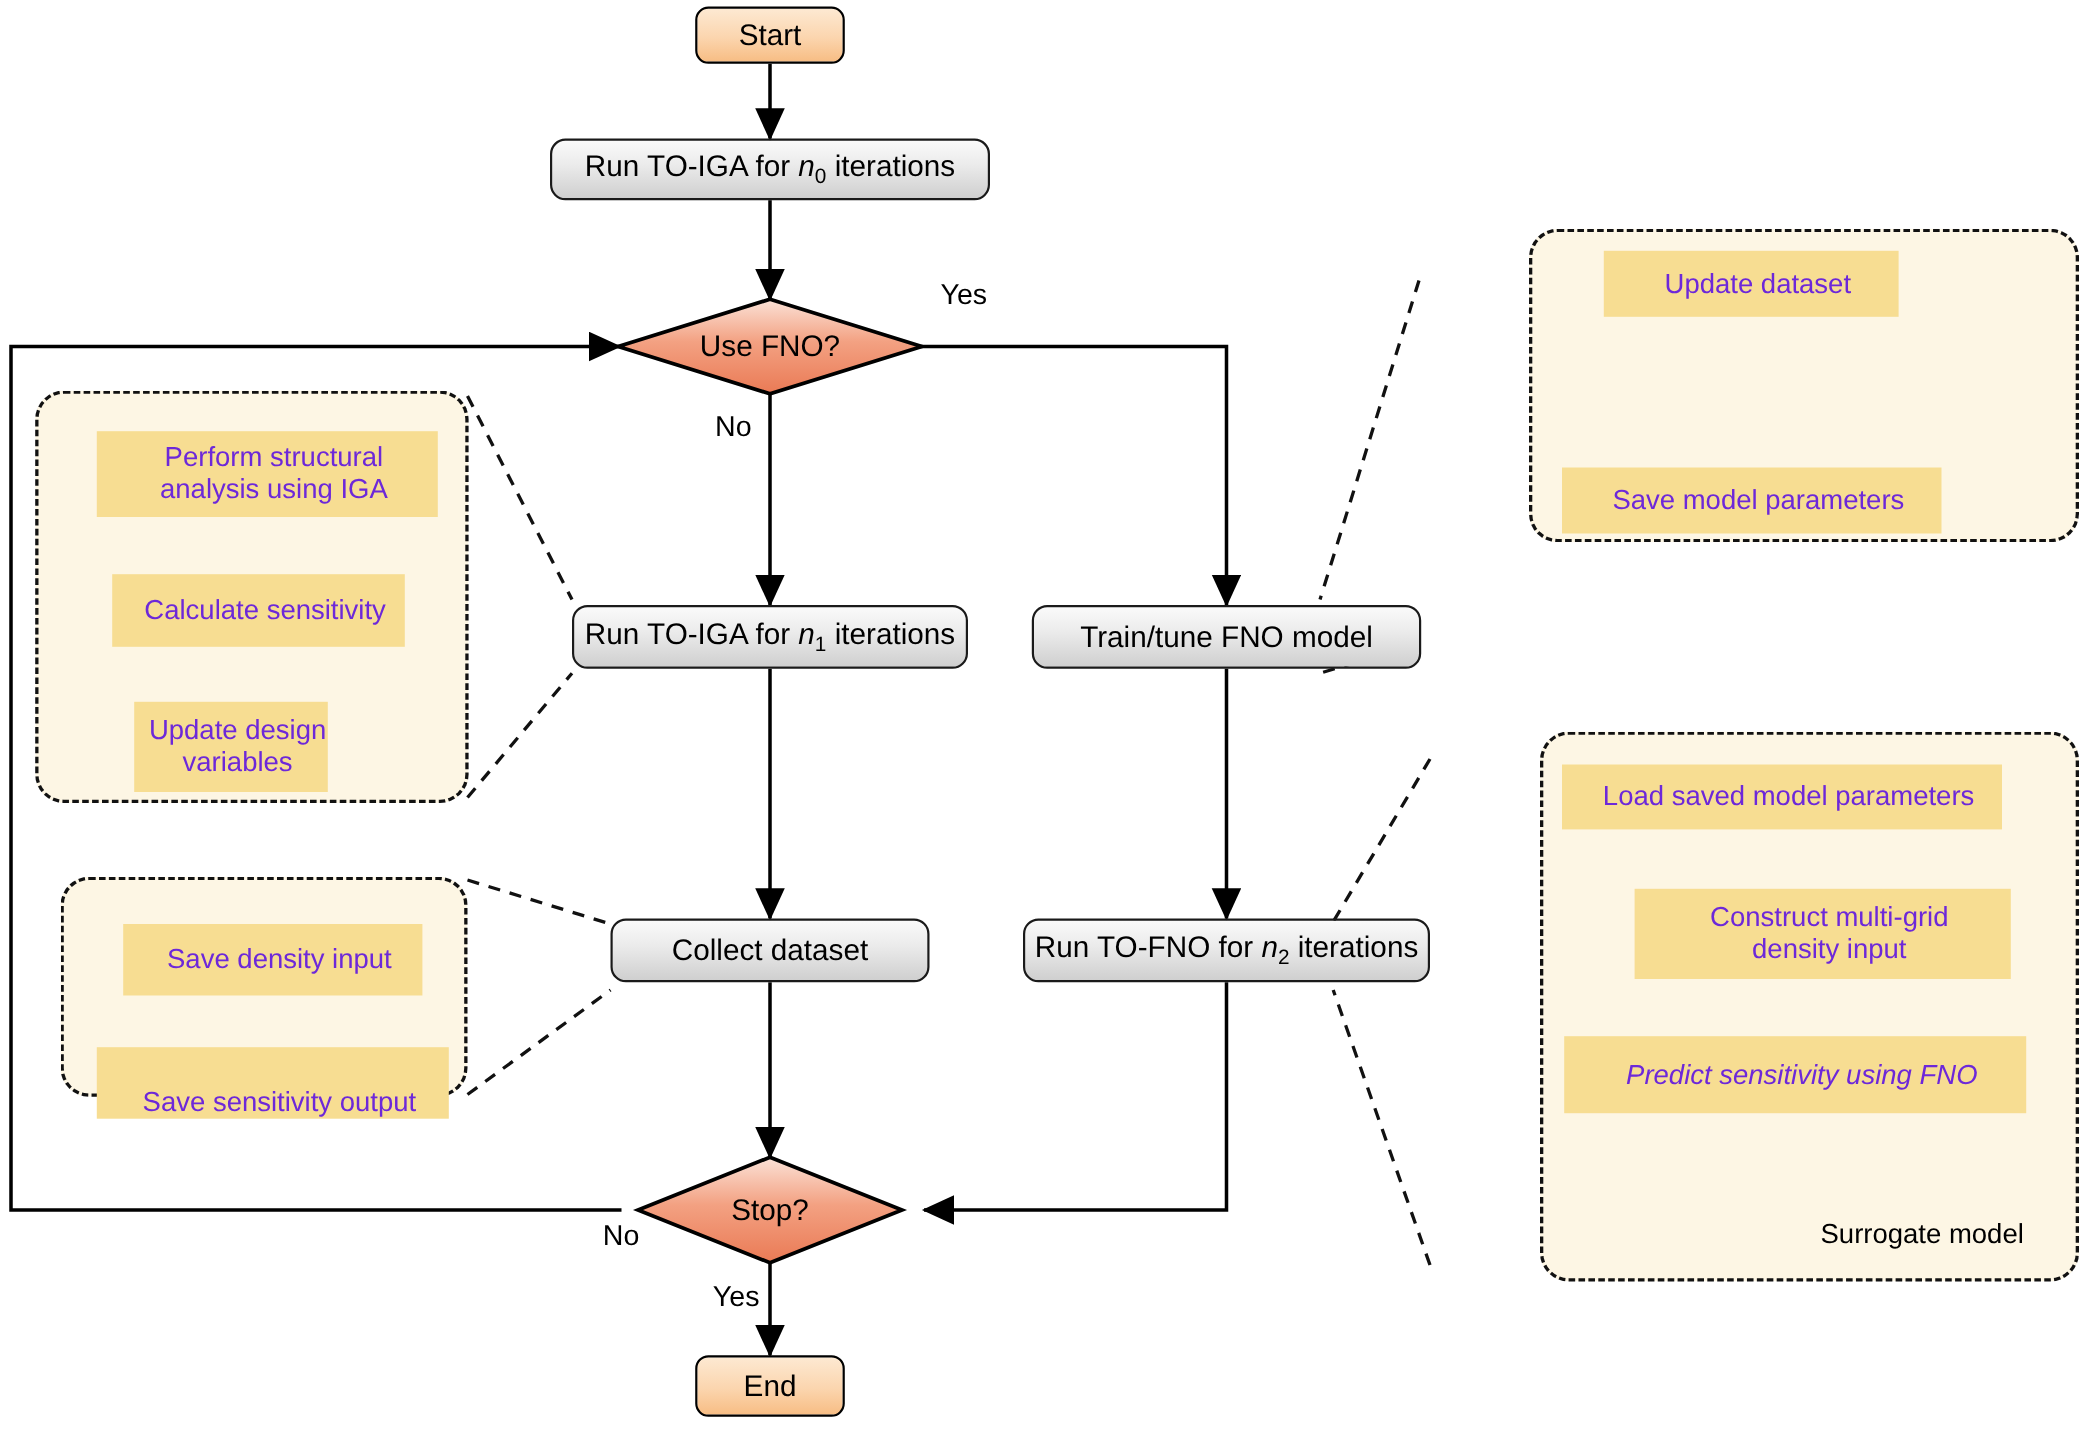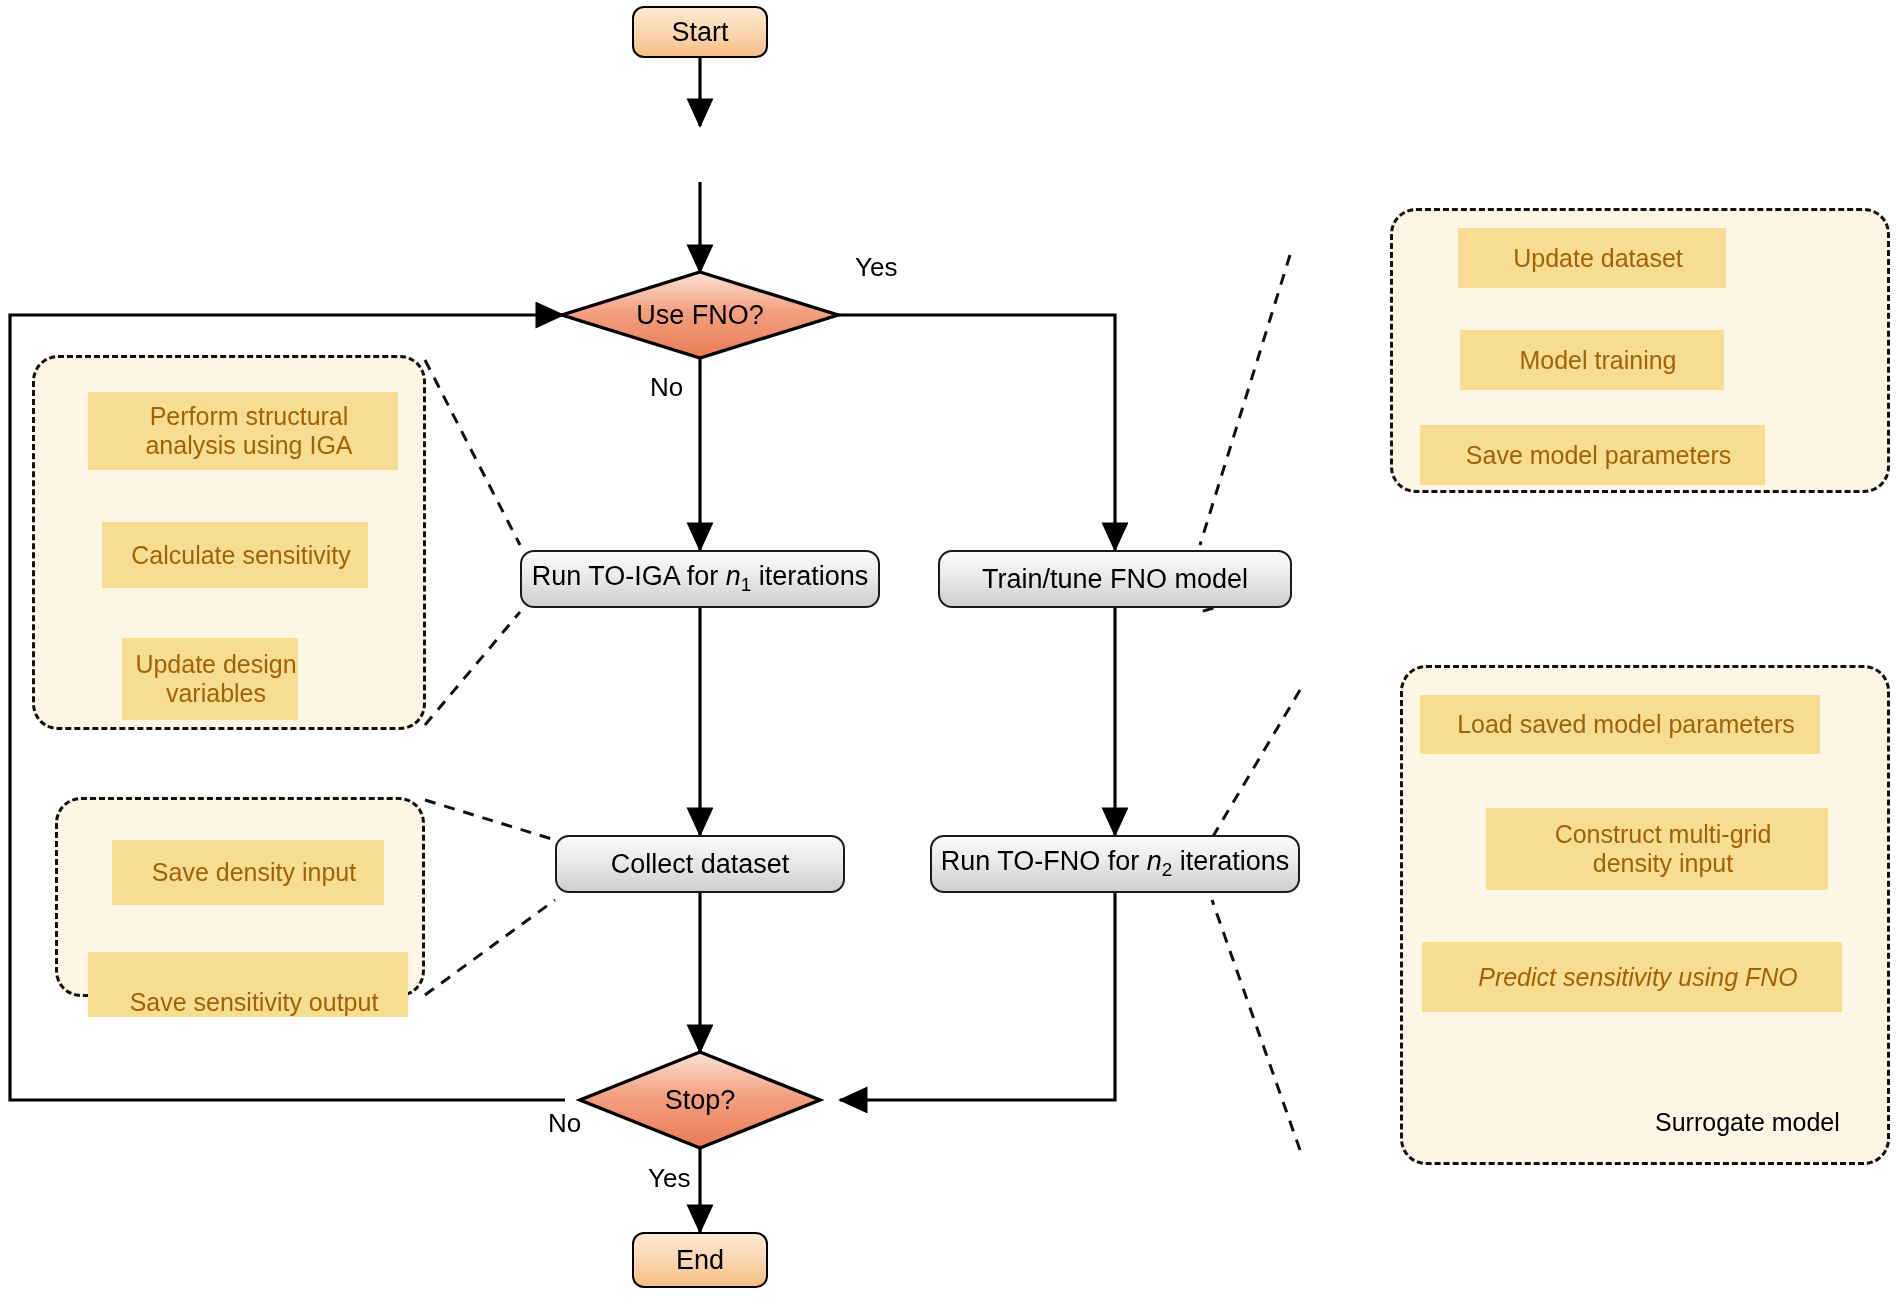--- a/index.html
+++ b/index.html
@@ -23,21 +23,21 @@
 
   
   .panel{
     position:absolute;box-sizing:border-box;
     background:#fdf6e4;border:3px dashed #111;border-radius:26px;
   }
   
   .sub{
     position:absolute;box-sizing:border-box;background:#f7dd92;
     display:flex;align-items:center;justify-content:center;text-align:center;
-    font-size:25px;color:#a16207;line-height:1.15;padding-left:12px;
+    font-size:25px;color:#6d28d9;line-height:1.15;padding-left:12px;
   }
   .panel-caption{position:absolute;font-size:25px;color:#000;}
   .edge-label{position:absolute;font-size:26px;color:#000;}
   .it{font-style:italic;}
   sub{font-size:0.7em;}
 </style>
 </head>
 <body>
 
 <div id="stage">
@@ -120,20 +120,23 @@
       <path d="M1632,990 L1632,1043" marker-end="url(#ah)"></path>
 
       <path d="M1788,1068 L1840,1068 L1840,729 L1796,729" marker-end="url(#ah)"></path>
     </g>
   </svg>
 
   <div class="node term" style="left:632px;top:6px;width:136px;height:52px;">
     <span>Start</span>
   </div>
 
+  <div class="node proc" style="left:500px;top:126px;width:400px;height:56px;">
+    <span><span>Run TO-IGA for </span><span class="it">n</span><sub>0</sub><span> iterations</span></span>
+  </div>
 
   <div class="dec-label" style="left:600px;top:293px;width:200px;height:44px;">Use FNO?</div>
 
   <div class="edge-label" style="left:855px;top:252px;">Yes</div>
   <div class="edge-label" style="left:650px;top:372px;">No</div>
 
   <div class="node proc" style="left:520px;top:550px;width:360px;height:58px;">
     <span><span>Run TO-IGA for </span><span class="it">n</span><sub>1</sub><span> iterations</span></span>
   </div>
 
@@ -174,23 +177,20 @@
     <span>Save density input</span>
   </div>
   <div class="sub" style="left:88px;top:952px;width:320px;height:65px;align-items:flex-end;">
     <span>Save sensitivity output</span>
   </div>
 
   <div class="panel" style="left:1390px;top:208px;width:500px;height:285px;"></div>
   <div class="sub" style="left:1458px;top:228px;width:268px;height:60px;">
     <span>Update dataset</span>
   </div>
-  <div class="sub" style="left:1460px;top:330px;width:264px;height:60px;">
-    <span>Model training</span>
-  </div>
   <div class="sub" style="left:1420px;top:425px;width:345px;height:60px;">
     <span>Save model parameters</span>
   </div>
 
   <div class="panel" style="left:1400px;top:665px;width:490px;height:500px;"></div>
   <div class="sub" style="left:1420px;top:695px;width:400px;height:59px;">
     <span>Load saved model parameters</span>
   </div>
   <div class="sub" style="left:1486px;top:808px;width:342px;height:82px;">
     <span><span>Construct multi-grid</span><br><span>density input</span></span>

